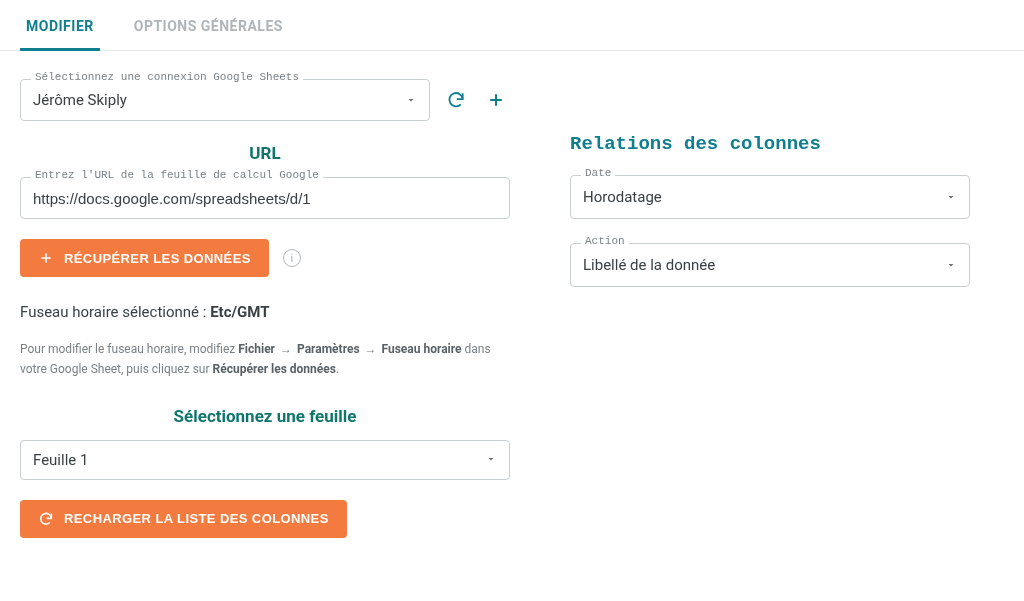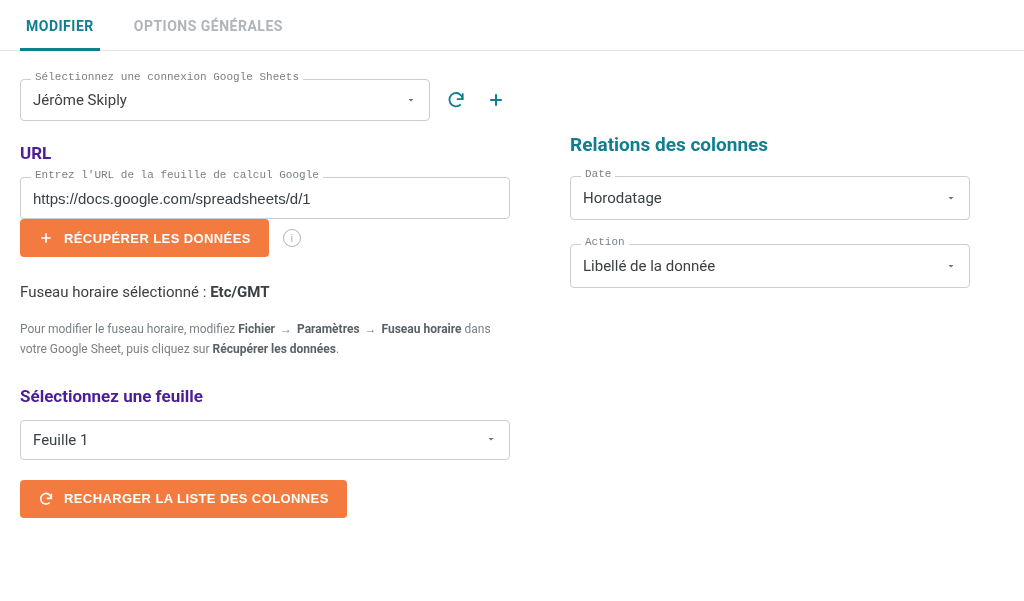--- a/index.html
+++ b/index.html
@@ -35,21 +35,21 @@
     cursor: pointer;
     border-bottom: 3px solid transparent;
     margin-bottom: -1px;
   }
   .tab.active {
     color: #0f7e8e;
     border-bottom-color: #0f7e8e;
   }
 
   
-  .field-wrap { position: relative; }
+  .field-wrap { position: relative; margin-bottom: 20px; }
   .outlined {
     position: relative;
     border: 1px solid #c9ced1;
     border-radius: 4px;
     height: 42px;
     display: flex;
     align-items: center;
     padding: 0 12px;
     background: #fff;
   }
@@ -93,30 +93,32 @@
     cursor: pointer;
     width: 28px;
     height: 28px;
     display: inline-flex;
     align-items: center;
     justify-content: center;
     font-size: 20px;
   }
 
   h3.section {
-    color: #4c1d95;
+    color: #0f766e;
     font-size: 17px;
     font-weight: 700;
     margin: 0 0 14px 0;
+    text-align: center;
   }
   h3.bigsection {
     color: #0f7e8e;
     font-size: 19px;
     font-weight: 700;
     margin: 0 0 20px 0;
+    font-family: Liberation Mono, monospace;
   }
 
   .btn {
     display: inline-flex;
     align-items: center;
     gap: 10px;
     background: #f47b3f;
     color: #fff;
     font-weight: 700;
     font-size: 13px;

